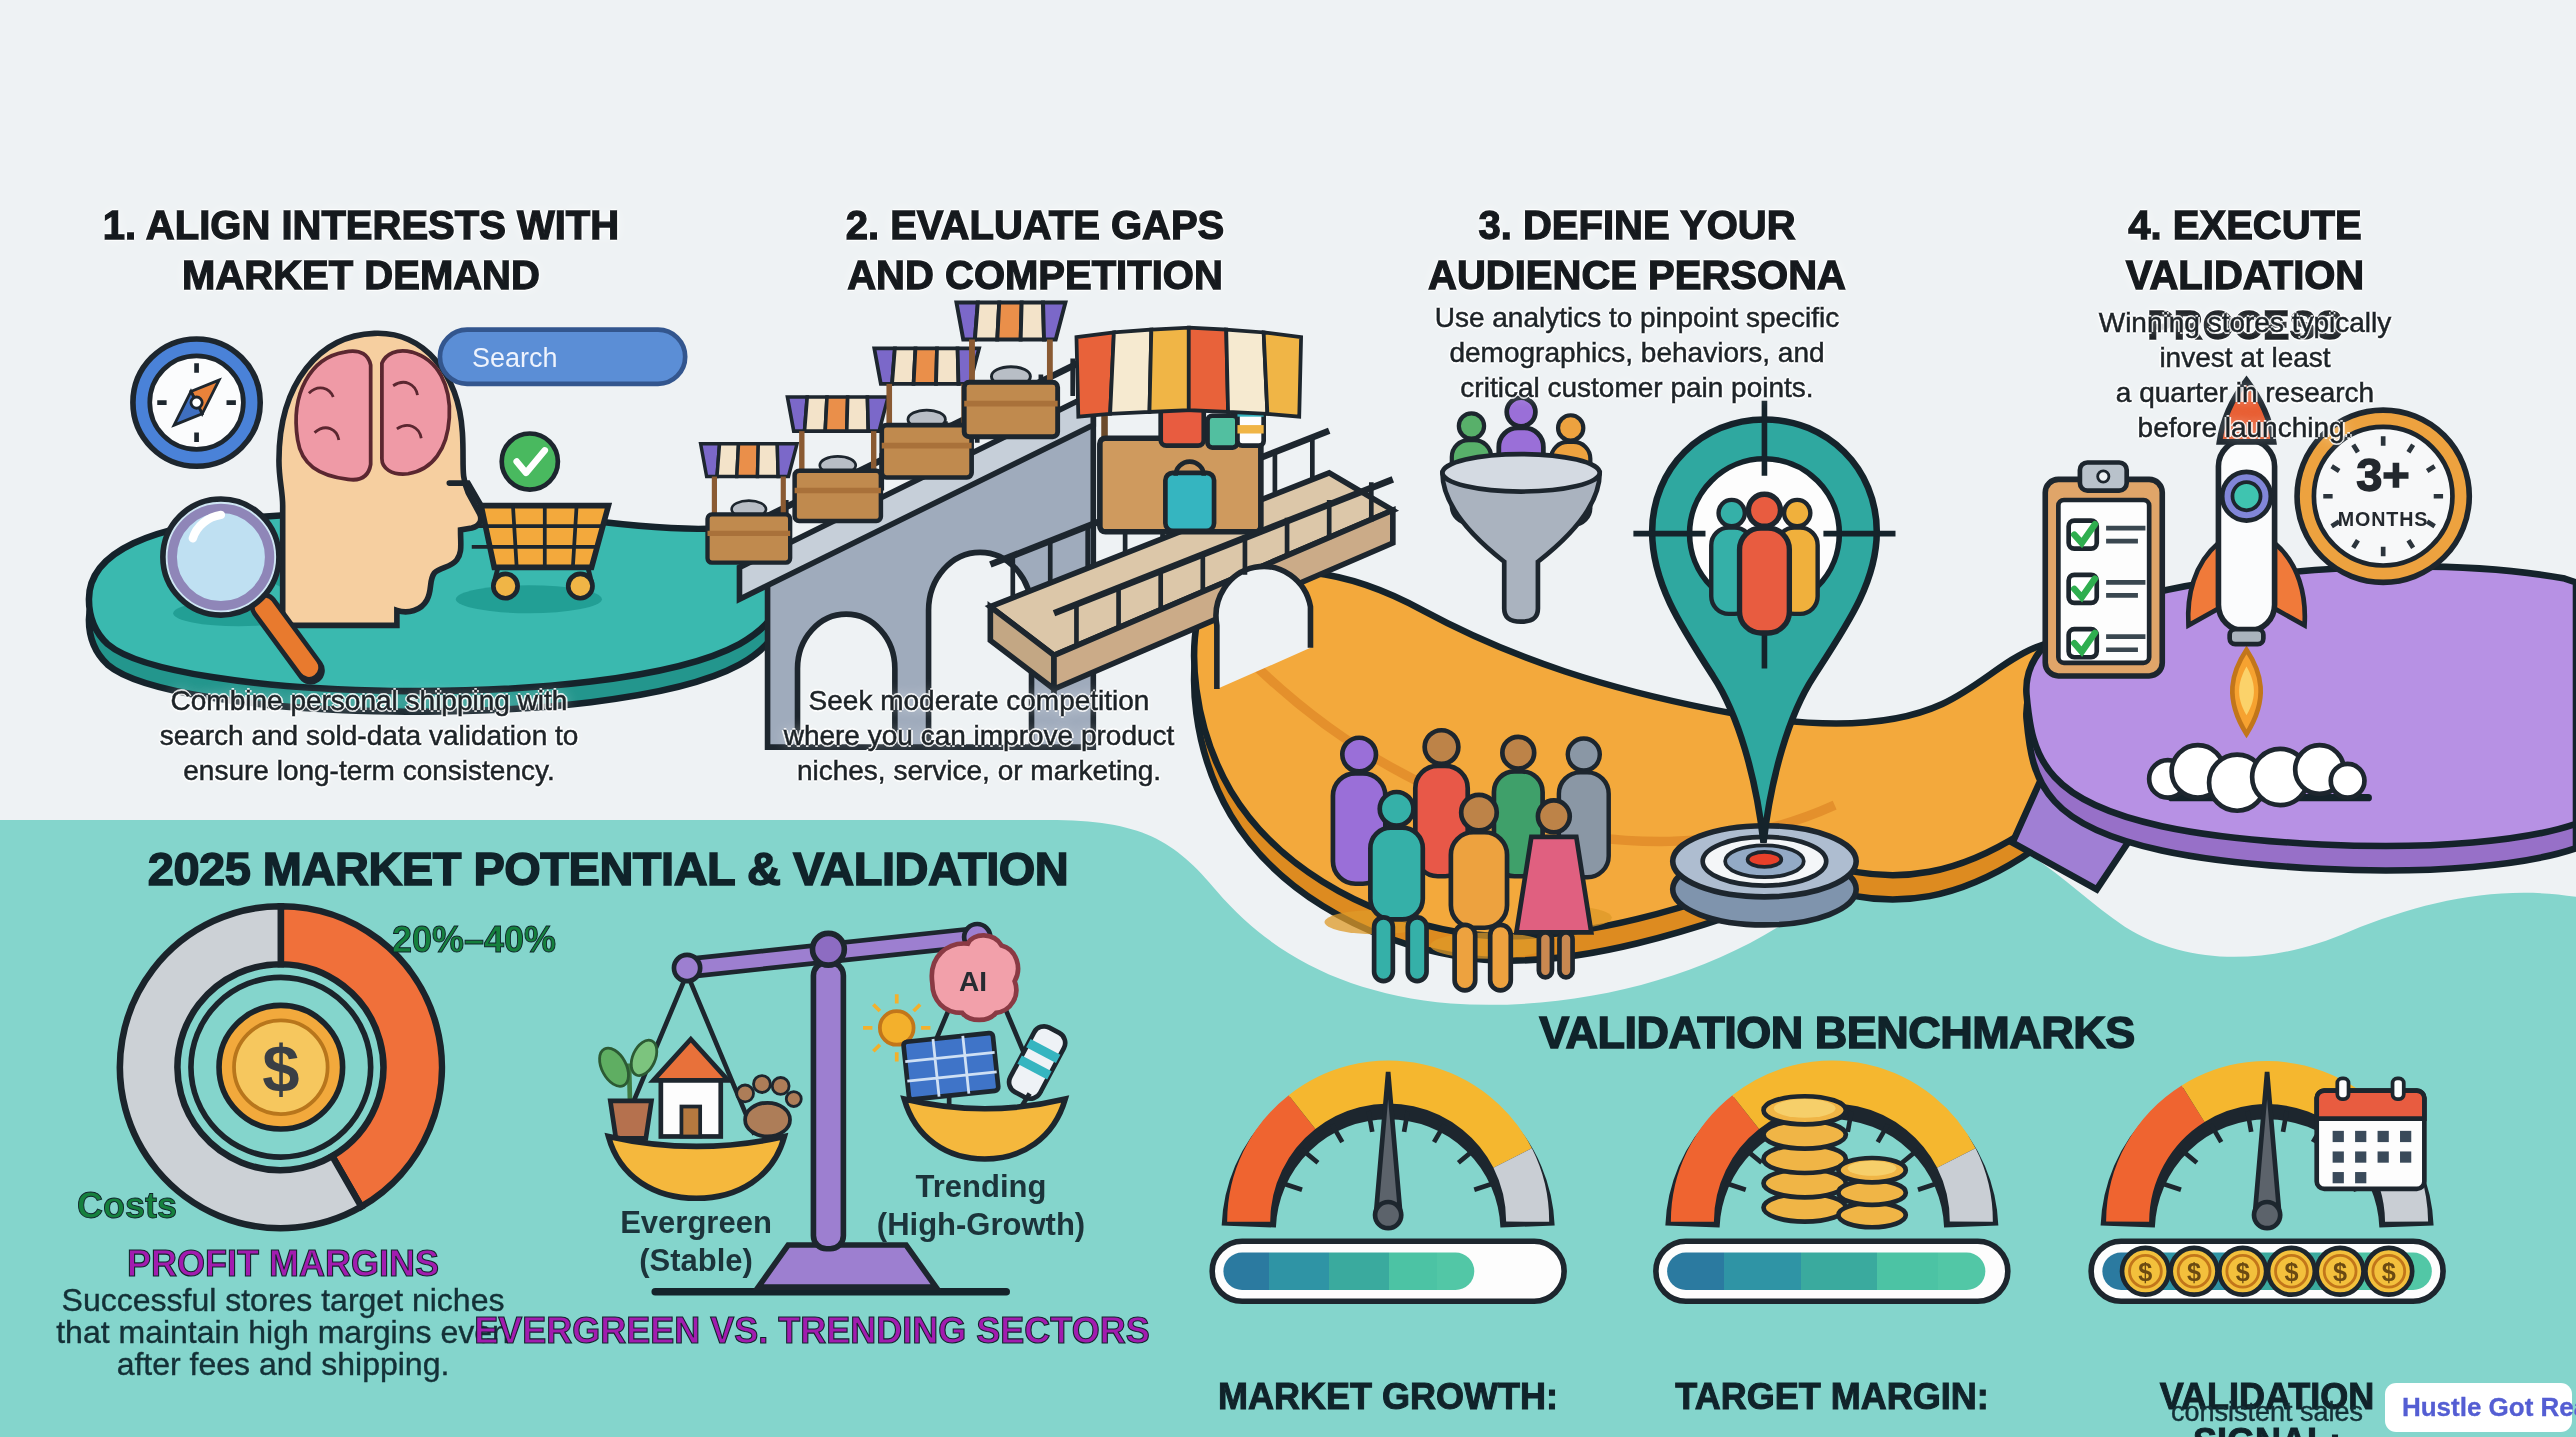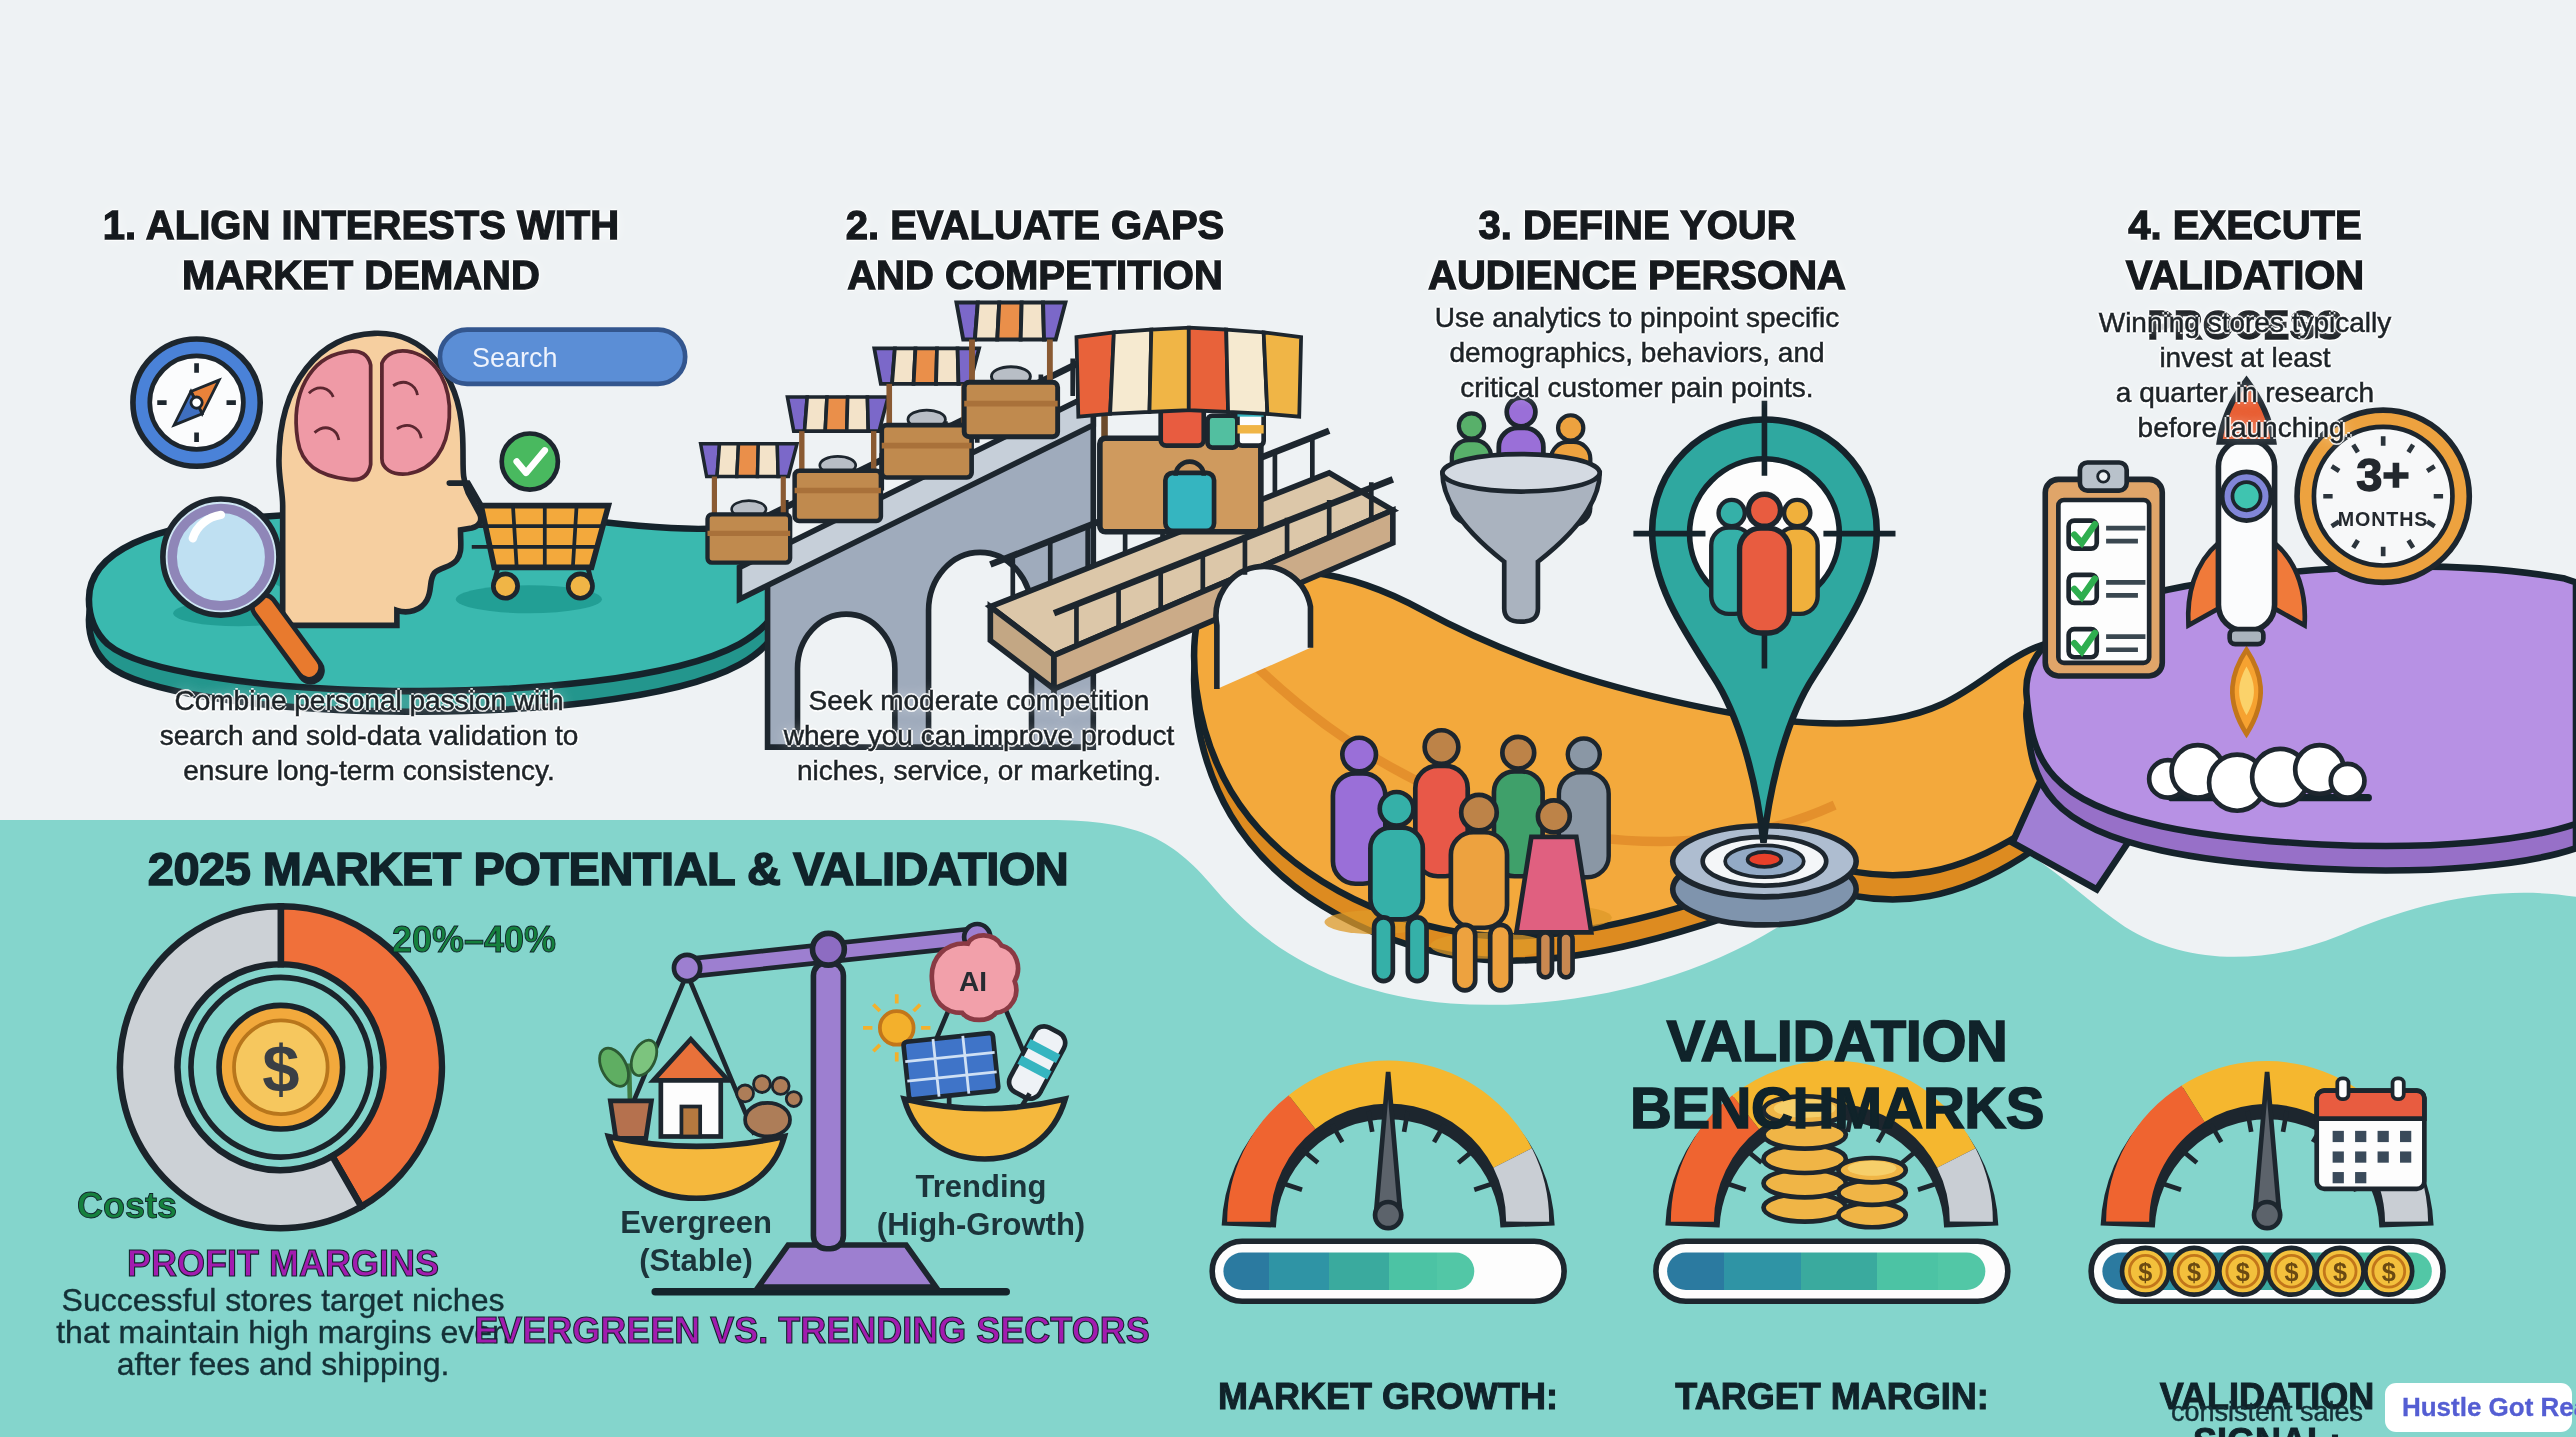--- a/index.html
+++ b/index.html
@@ -464,21 +464,21 @@
 
 <div class="abs ctr step-h halo" style="left:361px;top:200px">1. ALIGN INTERESTS WITH
 MARKET DEMAND</div>
 <div class="abs ctr step-h halo" style="left:1035px;top:200px">2. EVALUATE GAPS
 AND COMPETITION</div>
 <div class="abs ctr step-h halo" style="left:1637px;top:200px">3. DEFINE YOUR
 AUDIENCE PERSONA</div>
 <div class="abs ctr step-h halo" style="left:2245px;top:200px">4. EXECUTE
 VALIDATION PROCESS</div>
 
-<div class="abs ctr step-d halo" style="left:369px;top:683px">Combine personal passion with
+<div class="abs ctr step-d halo" style="left:369px;top:683px">Combine personal shipping with
 search and sold-data validation to
 ensure long-term consistency.</div>
 <div class="abs ctr step-d halo" style="left:979px;top:683px">Seek moderate competition
 where you can improve product
 niches, service, or marketing.</div>
 <div class="abs ctr step-d halo" style="left:1637px;top:300px">Use analytics to pinpoint specific
 demographics, behaviors, and
 critical customer pain points.</div>
 <div class="abs ctr step-d halo" style="left:2245px;top:305px">Winning stores typically invest at least
 a quarter in research before launching.</div>
@@ -498,21 +498,21 @@
 that maintain high margins even
 after fees and shipping.</div>
 
 <div class="abs ctr pan-lbl" style="left:696px;top:1204px">Evergreen
 (Stable)</div>
 <div class="abs ctr pan-lbl" style="left:981px;top:1168px">Trending
 (High-Growth)</div>
 <div class="abs ctr ai-lbl" style="left:973px;top:966px">AI</div>
 <div class="abs ctr sub-h" style="left:812px;top:1310px">EVERGREEN VS. TRENDING SECTORS</div>
 
-<div class="abs ctr teal-h" style="left:1837px;top:1007px;font-size:58px">VALIDATION BENCHMARKS</div>
+<div class="abs ctr teal-h" style="left:1837px;top:1007px;font-size:45px">VALIDATION BENCHMARKS</div>
 
 <div class="abs ctr gauge-lbl" style="left:1388px;top:1329px">
   <span>MARKET GROWTH:</span><br>
   
 </div>
 <div class="abs ctr gauge-lbl" style="left:1832px;top:1329px">
   <span>TARGET MARGIN:</span><br>
   
 </div>
 <div class="abs ctr gauge-lbl" style="left:2267px;top:1329px">

